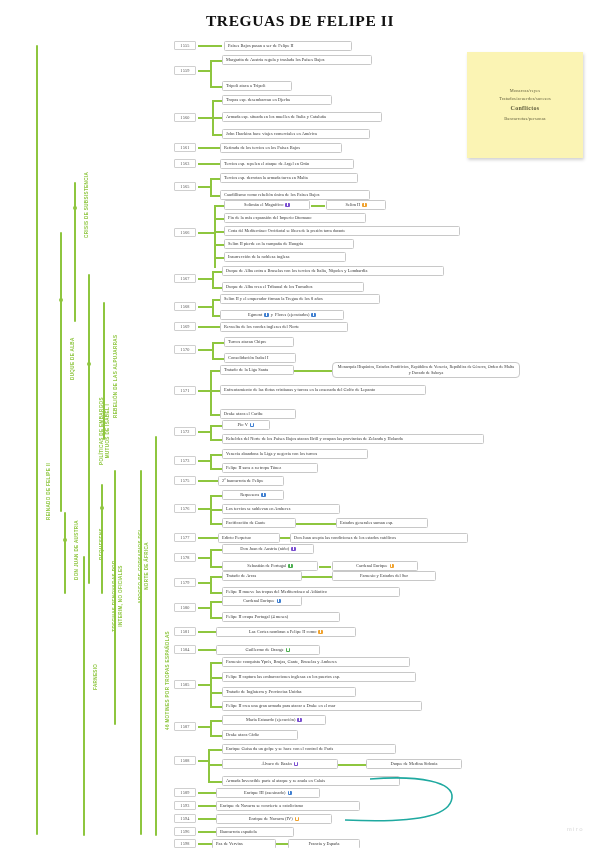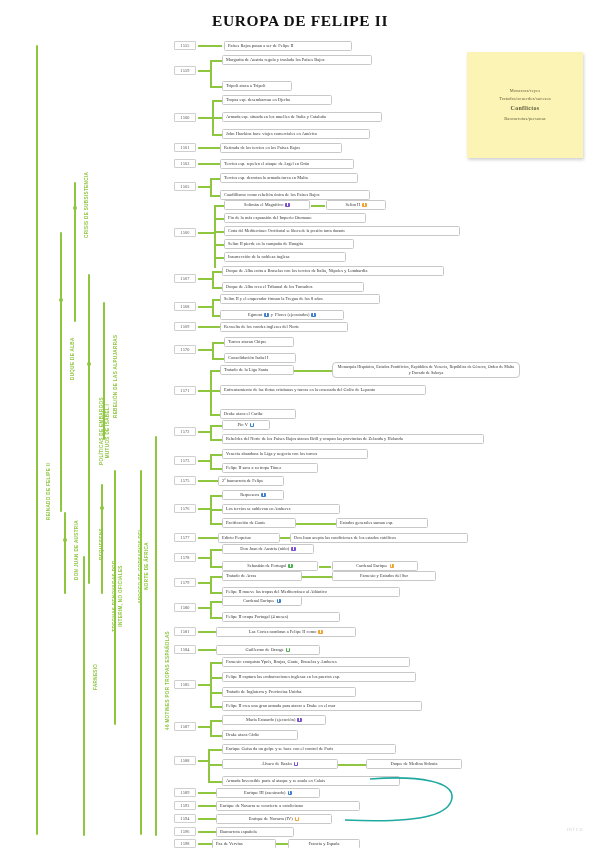--- a/index.html
+++ b/index.html
@@ -73,21 +73,21 @@
   .loop{position:absolute;left:350px;top:782px;}
 
   .wm{position:absolute;right:16px;bottom:16px;font-family:"Liberation Sans",sans-serif;
       font-size:6px;color:#d8d8d8;letter-spacing:1.4px;}
 </style>
 </head>
 <body>
 
 <div id="board">
 
-  <div class="title">EUROPA DE FELIPE II</div>
+  <div class="title">TREGUAS DE FELIPE II</div>
 
   <div class="sticky">
     <div>Monarcas/reyes</div>
     <div>Tratados/acuerdos/sucesos</div>
     <div class="bold">Conflictos</div>
     <div>Bancarrotas/personas</div>
   </div>
 
   <div class="vbar" style="left:36px;top:45px;height:790px;"></div>
   <div class="vlabel" style="left:46px;top:520px;">REINADO DE FELIPE II</div>

